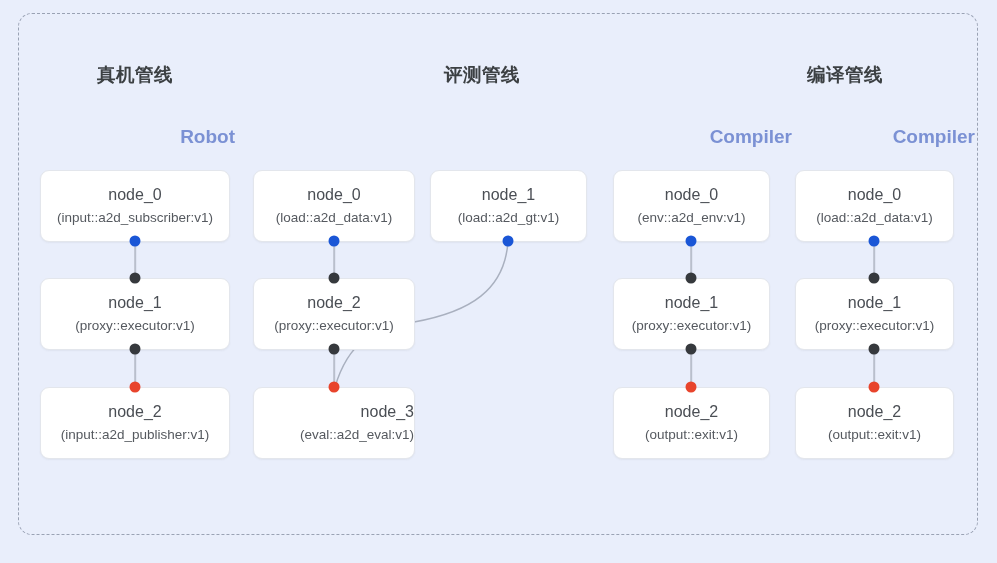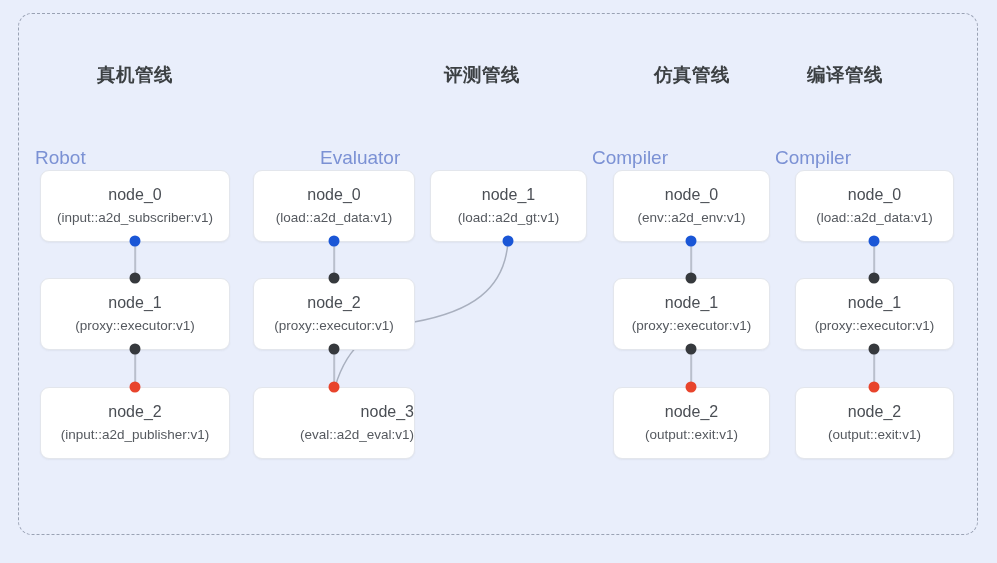--- a/index.html
+++ b/index.html
@@ -38,27 +38,26 @@
     text-align: center;
     color: #3c4043;
     font-size: 18.5px;
     font-weight: bold;
     letter-spacing: 0.5px;
     white-space: nowrap;
     line-height: 1;
   }
   .col-sub {
     position: absolute;
-    text-align: left;
+    text-align: right;
     color: #7b91d4;
     font-size: 19px;
-    font-weight: normal;
+    font-weight: bold;
     white-space: nowrap;
     line-height: 1;
-    margin-top: 21px;
   }
   
   .node {
     position: absolute;
     box-sizing: border-box;
     background: #ffffff;
     border: 1px solid #e3e6ec;
     border-radius: 9px;
     box-shadow: 0 1px 2px rgba(60,64,67,0.06);
     display: flex;
@@ -110,23 +109,21 @@
 <body>
 
 <div id="canvas">
 
   <div class="dashed-frame"></div>
 
   <div class="col-title" style="left:35px; top:66px; width:200px;">真机管线</div>
   <div class="col-sub" style="left:35px; top:127px; width:200px;">Robot</div>
 
   <div class="col-title" style="left:320px; top:66px; width:200px;text-align:right;">评测管线</div>
-  <div class="col-sub" style="left:320px; top:127px; width:200px;">Evaluator</div>
-
-  <div class="col-title" style="left:592px; top:66px; width:200px;">仿真管线</div>
+
   <div class="col-sub" style="left:592px; top:127px; width:200px;">Compiler</div>
 
   <div class="col-title" style="left:745px; top:66px; width:200px;">编译管线</div>
   <div class="col-sub" style="left:775px; top:127px; width:200px;">Compiler</div>
 
   <div class="link-v" style="left:135px; top:241px; height:37px;"></div>
   <div class="link-v" style="left:135px; top:349px; height:38px;"></div>
 
   <div class="link-v" style="left:334px; top:241px; height:37px;"></div>
   <div class="link-v" style="left:334px; top:349px; height:38px;"></div>

